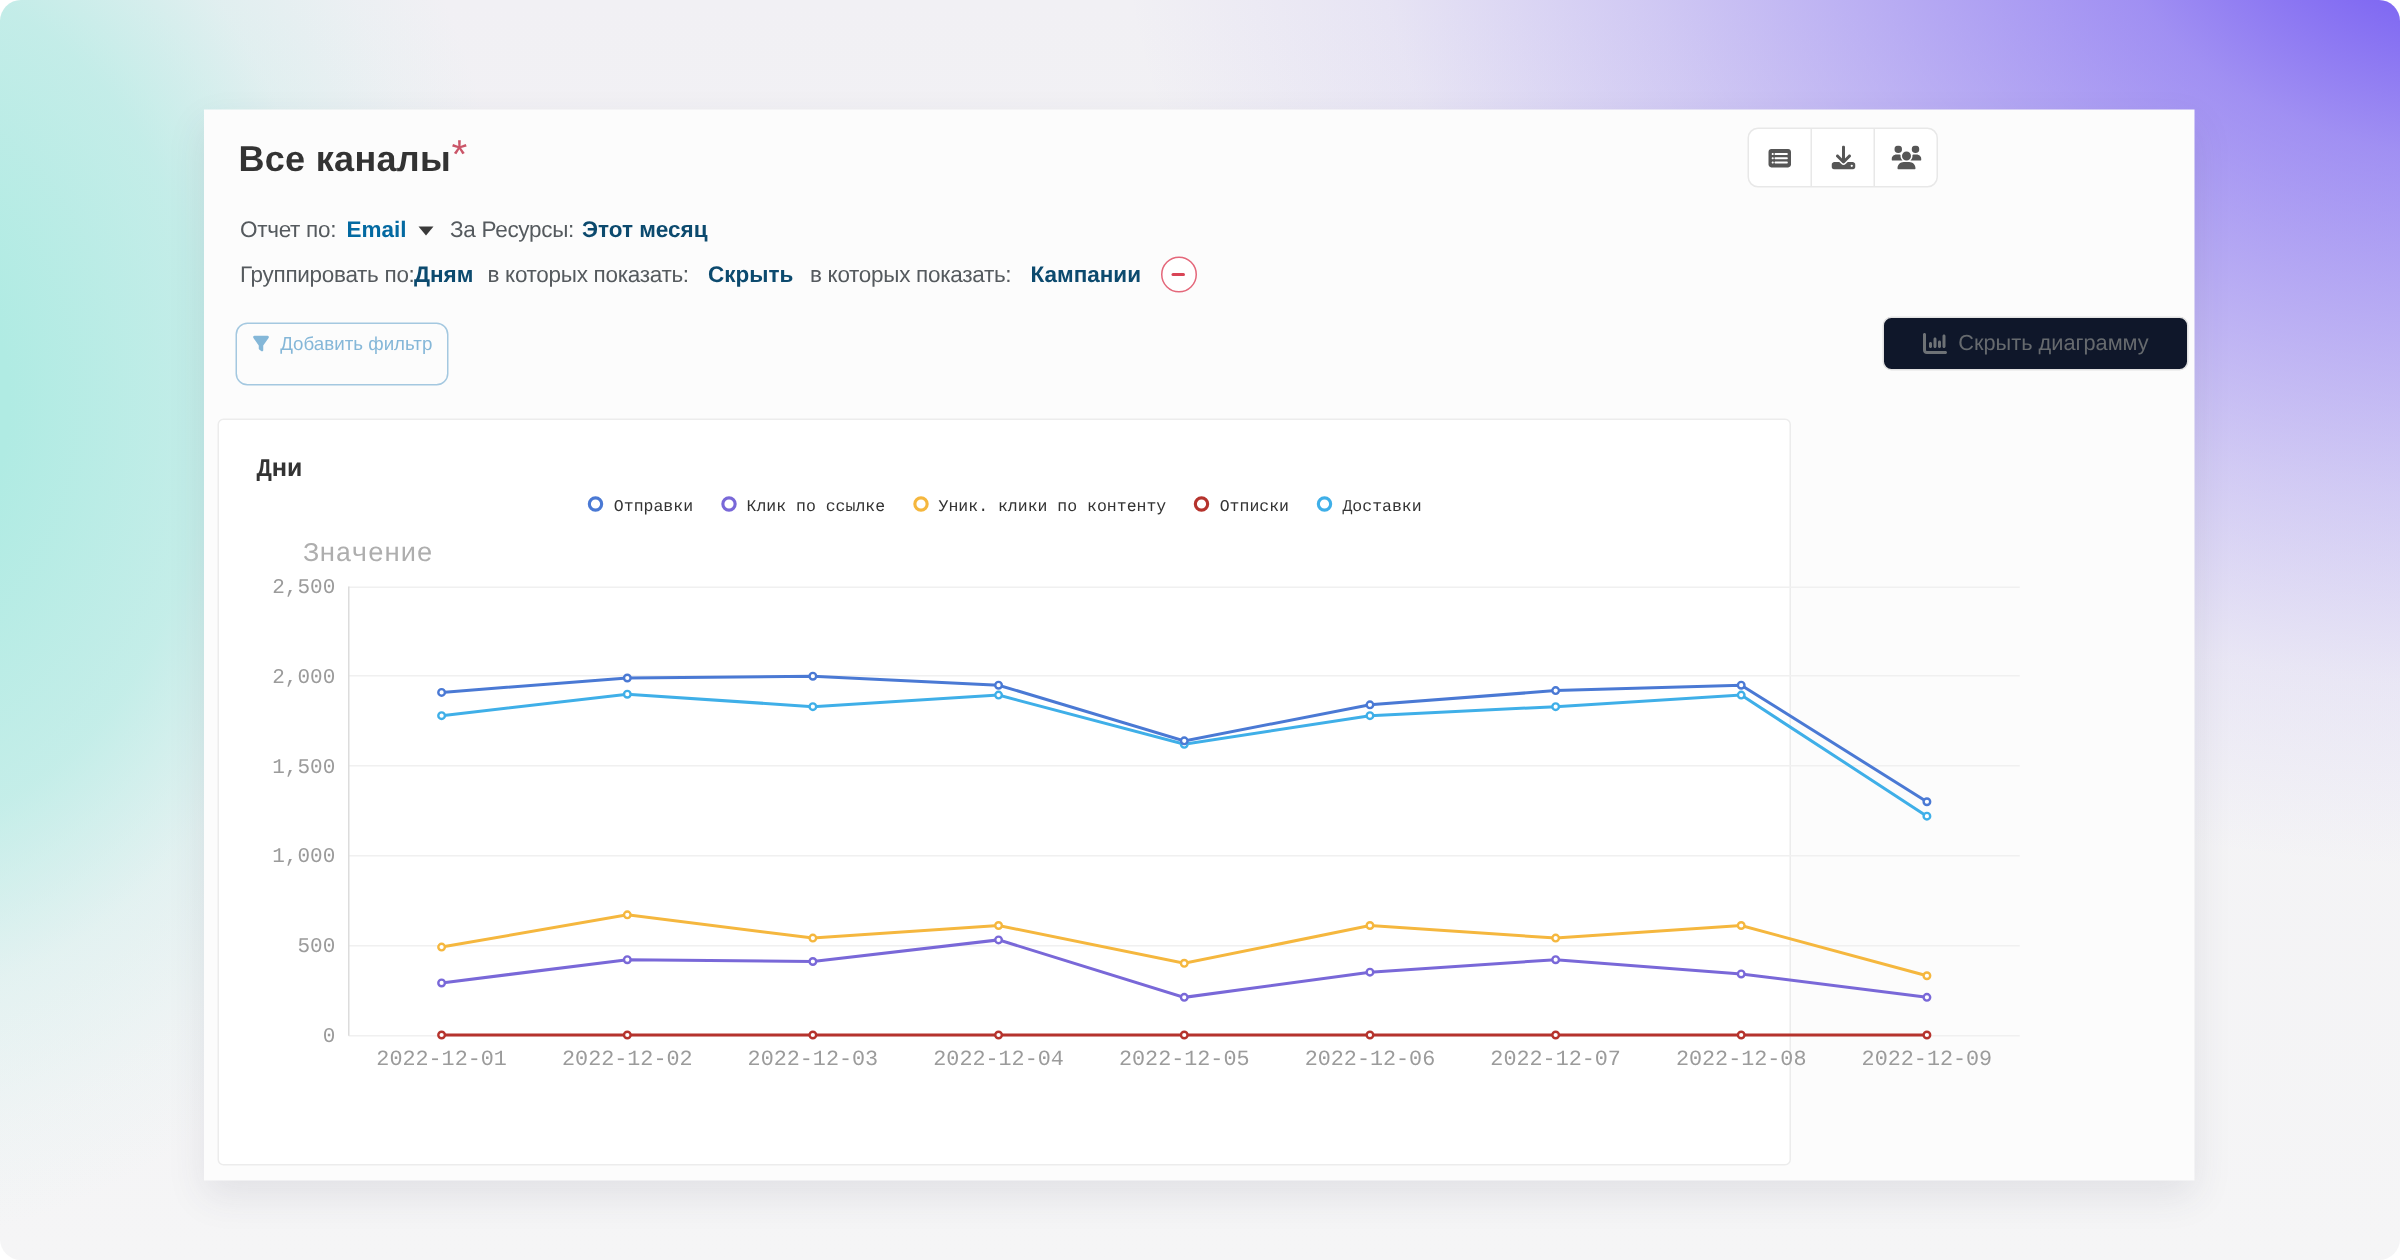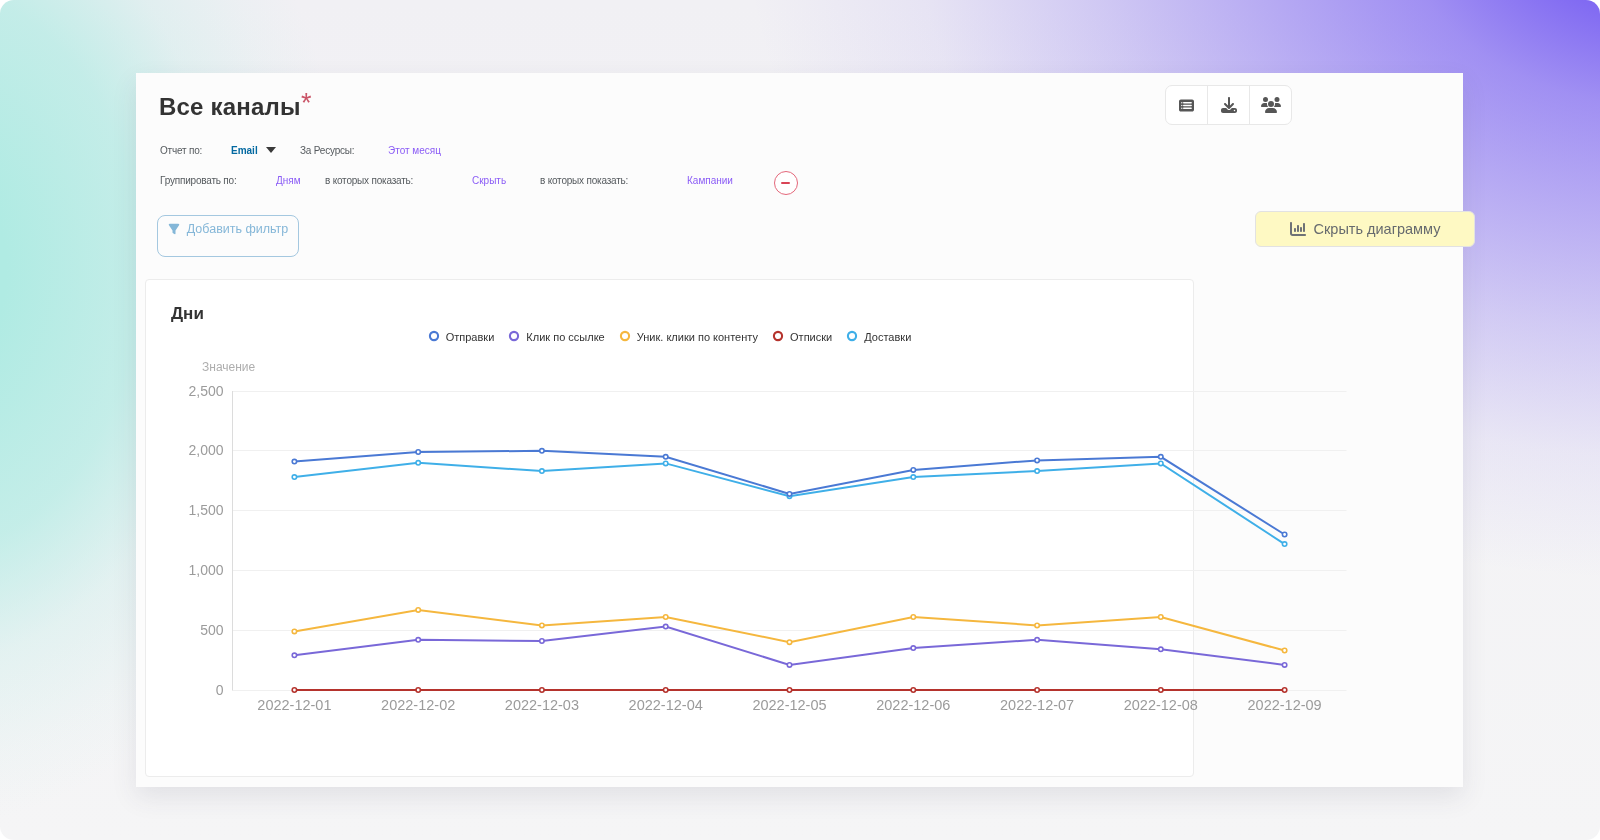--- a/index.html
+++ b/index.html
@@ -8,48 +8,48 @@
     background:
       radial-gradient(1150px 830px at 104% -10%, #7a62f2 0%, rgba(122,98,242,0.95) 12%, rgba(122,98,242,0.68) 23%, rgba(122,98,242,0.50) 35%, rgba(122,98,242,0.28) 50%, rgba(122,98,242,0.085) 65%, rgba(122,98,242,0) 80%),
       radial-gradient(430px 560px at -5% 32%, #b0ebe3 0%, #b0ebe3 20%, rgba(176,235,227,0.70) 51%, rgba(176,235,227,0.25) 71%, rgba(176,235,227,0.08) 88%, rgba(176,235,227,0) 100%),
       linear-gradient(180deg, #f1f0f4 0%, #f5f5f6 100%);
   }
   .card { position:absolute; left:136px; top:73px; width:1327px; height:714px; background:#fcfcfc;
     border-radius:0; box-shadow:0 10px 24px rgba(60,60,90,0.10); }
   .title { position:absolute; left:23px; top:20px; font-size:24px; font-weight:bold; color:#333333; letter-spacing:0.2px; }
   .title .req { position:absolute; left:142px; top:-5px; }
   .title .req { color:#ca5568; font-size:27px; font-weight:normal; }
-  .row { position:absolute; left:0; width:100%; height:17px; font-size:10px; color:#555a5e; }
+  .row { position:absolute; left:0; width:100%; height:17px; font-size:15px; color:#555a5e; }
   .row1 { top:72px; }
   .row2 { top:102px; }
   .row span { position:absolute; top:0; white-space:nowrap; }
   .lbl { color:#555a5e; letter-spacing:-0.2px; }
-  .blue { color:#8b5cf6; font-weight:normal; }
+  .blue { color:#0c4a6e; font-weight:bold; }
   .emailwrap { font-weight:bold; color:#0369a1; }
   .caret { display:inline-block; width:0; height:0; border-left:5px solid transparent; border-right:5px solid transparent; border-top:6px solid #3a3a3a; vertical-align:1px; margin-left:8px; }
   .minus-circle { position:absolute; left:638px; top:98px; width:24px; height:24px; border-radius:50%;
     border:1.6px solid #e4677a; background:#ffffff; }
   .minus-circle::after { content:""; position:absolute; left:6px; top:9.7px; width:9px; height:2.6px; background:#d94456; border-radius:1px; }
   .btn-filter { position:absolute; left:21px; top:142px; width:142px; height:42px; border:1px solid #a4c8e0; border-radius:8px; background:#fcfcfc; color:#85b7d8; font-size:12.5px; text-align:center; line-height:27px; }
   .btn-filter svg { vertical-align:-2px; margin-right:7px; }
   .icongroup { position:absolute; left:1029px; top:12px; width:127px; height:40px; background:#ffffff; border:1px solid #e8e8e8; border-radius:7px; display:flex; }
   .icongroup .cell { flex:1; display:flex; align-items:center; justify-content:center; }
   .icongroup .cell + .cell { border-left:1px solid #e8e8e8; }
   .btn-save { position:absolute; left:1170px; top:11px; width:136px; height:41px; background:#5fc9a1; border-radius:7px; color:#ffffff; font-size:14.5px; font-weight:bold; display:flex; align-items:center; justify-content:center; }
   .btn-save svg { margin-right:10px; }
-  .btn-hide { position:absolute; left:1119px; top:138px; width:220px; height:36px; background:#fef9c3; border:1px solid #e2e2e2; border-radius:6px; color:#666a6e; font-size:14.5px; display:flex; align-items:center; justify-content:center; }
+  .btn-hide { position:absolute; left:1119px; top:138px; width:204px; height:36px; background:#0f172a; border:1px solid #e2e2e2; border-radius:6px; color:#666a6e; font-size:14.5px; display:flex; align-items:center; justify-content:center; }
   .btn-hide svg { margin-right:8px; }
-  .chartcard { position:absolute; left:9px; top:206px; width:1049px; height:498px; background:#ffffff; border:1px solid #ececec; border-radius:4px; }
+  .chartcard { position:absolute; left:9px; top:206px; width:1049px; height:498px; background:#ffffff; border:1px solid #ececec; border-radius:4px;font-family:Liberation Mono, monospace; }
   .chart-title { position:absolute; left:25px; top:24px; font-size:17px; font-weight:bold; color:#333; }
   .legend { position:absolute; left:0; top:318px; width:100%; text-align:center; font-size:11px; color:#333; }
   .legend { top:50px; }
   .legend .item { display:inline-block; margin:0 5.5px; }
   .legend .ring { vertical-align:-1.5px; margin-right:6px; }
   .legend .item { }
-  .axisname { position:absolute; left:56px; top:80px; font-size:12px; color:#aeaeae; }
+  .axisname { position:absolute; left:56px; top:80px; font-size:18px; color:#aeaeae; }
 </style>
 </head>
 <body>
 <div class="bg"></div>
 <div class="card">
   <div class="title">Все каналы<span class="req">*</span></div>
   <div class="row row1">
       <span class="lbl" style="left:24px">Отчет по:</span>
       <span class="emailwrap" style="left:95px">Email<i class="caret"></i></span>
       <span class="lbl" style="left:164px">За Ресурсы:</span>

